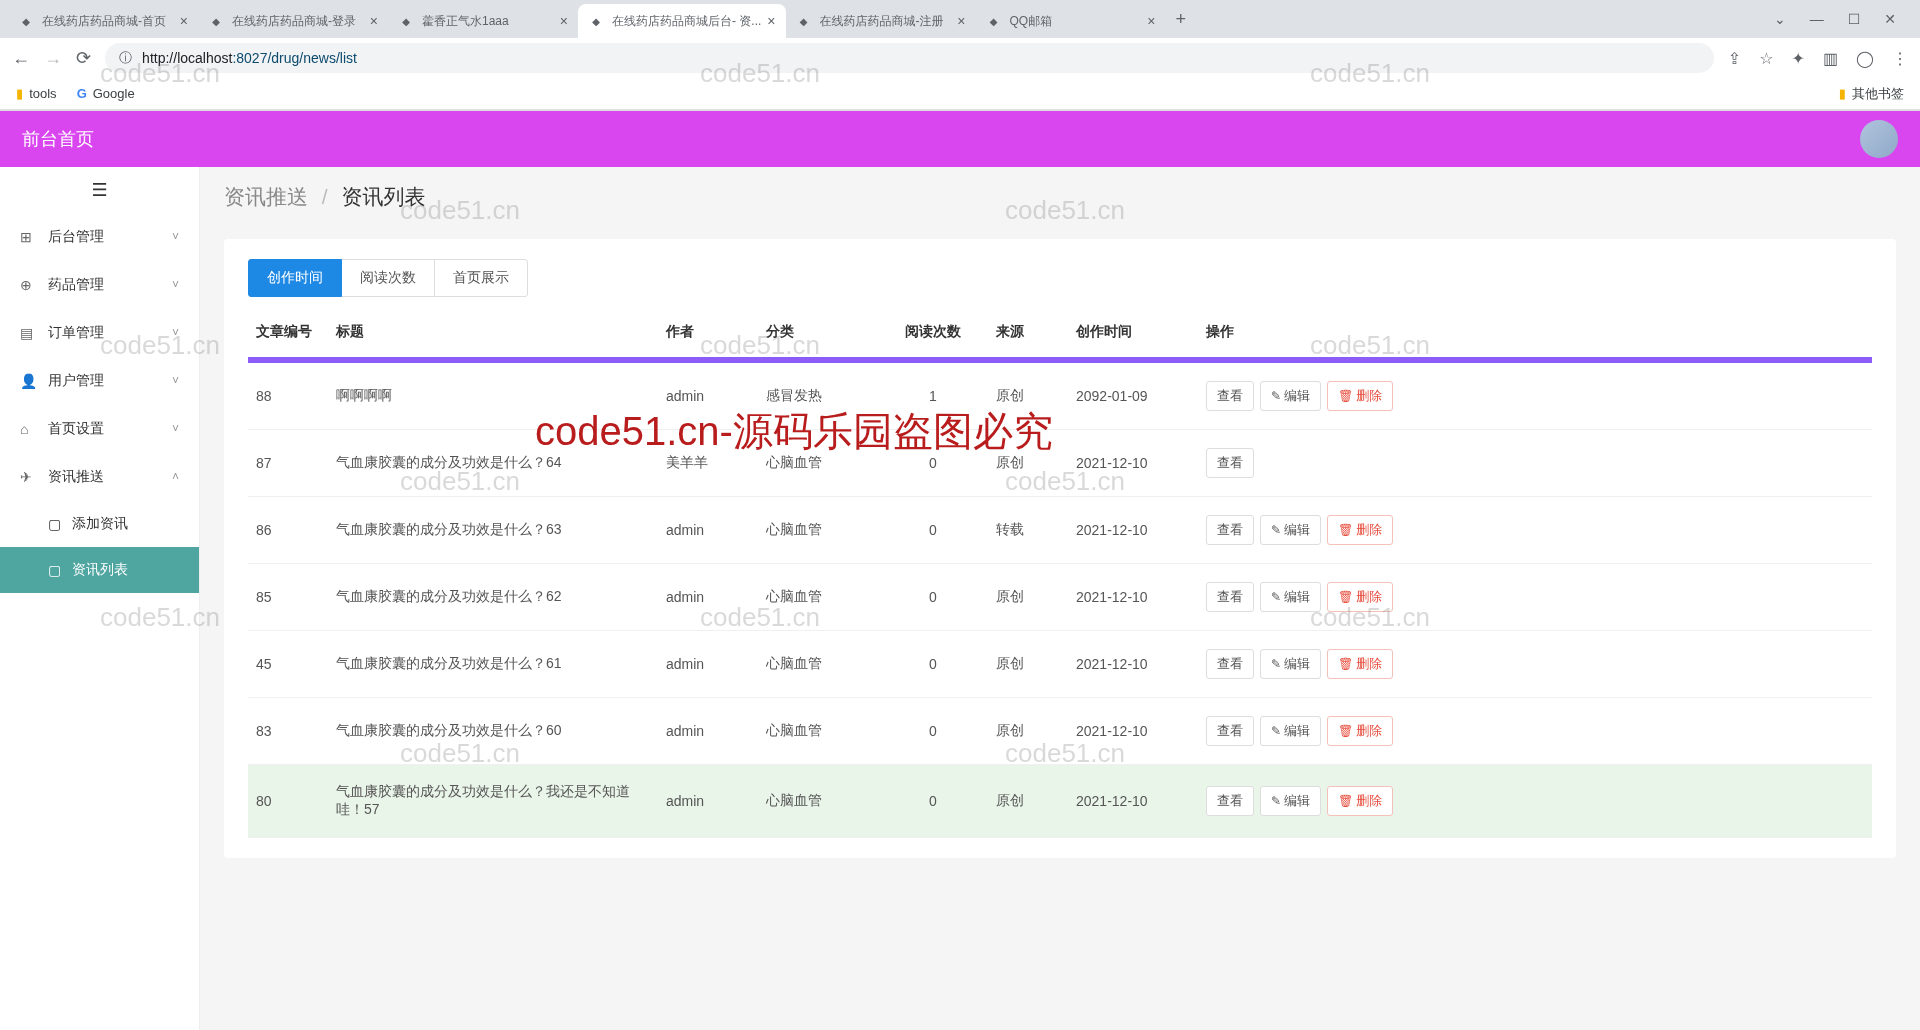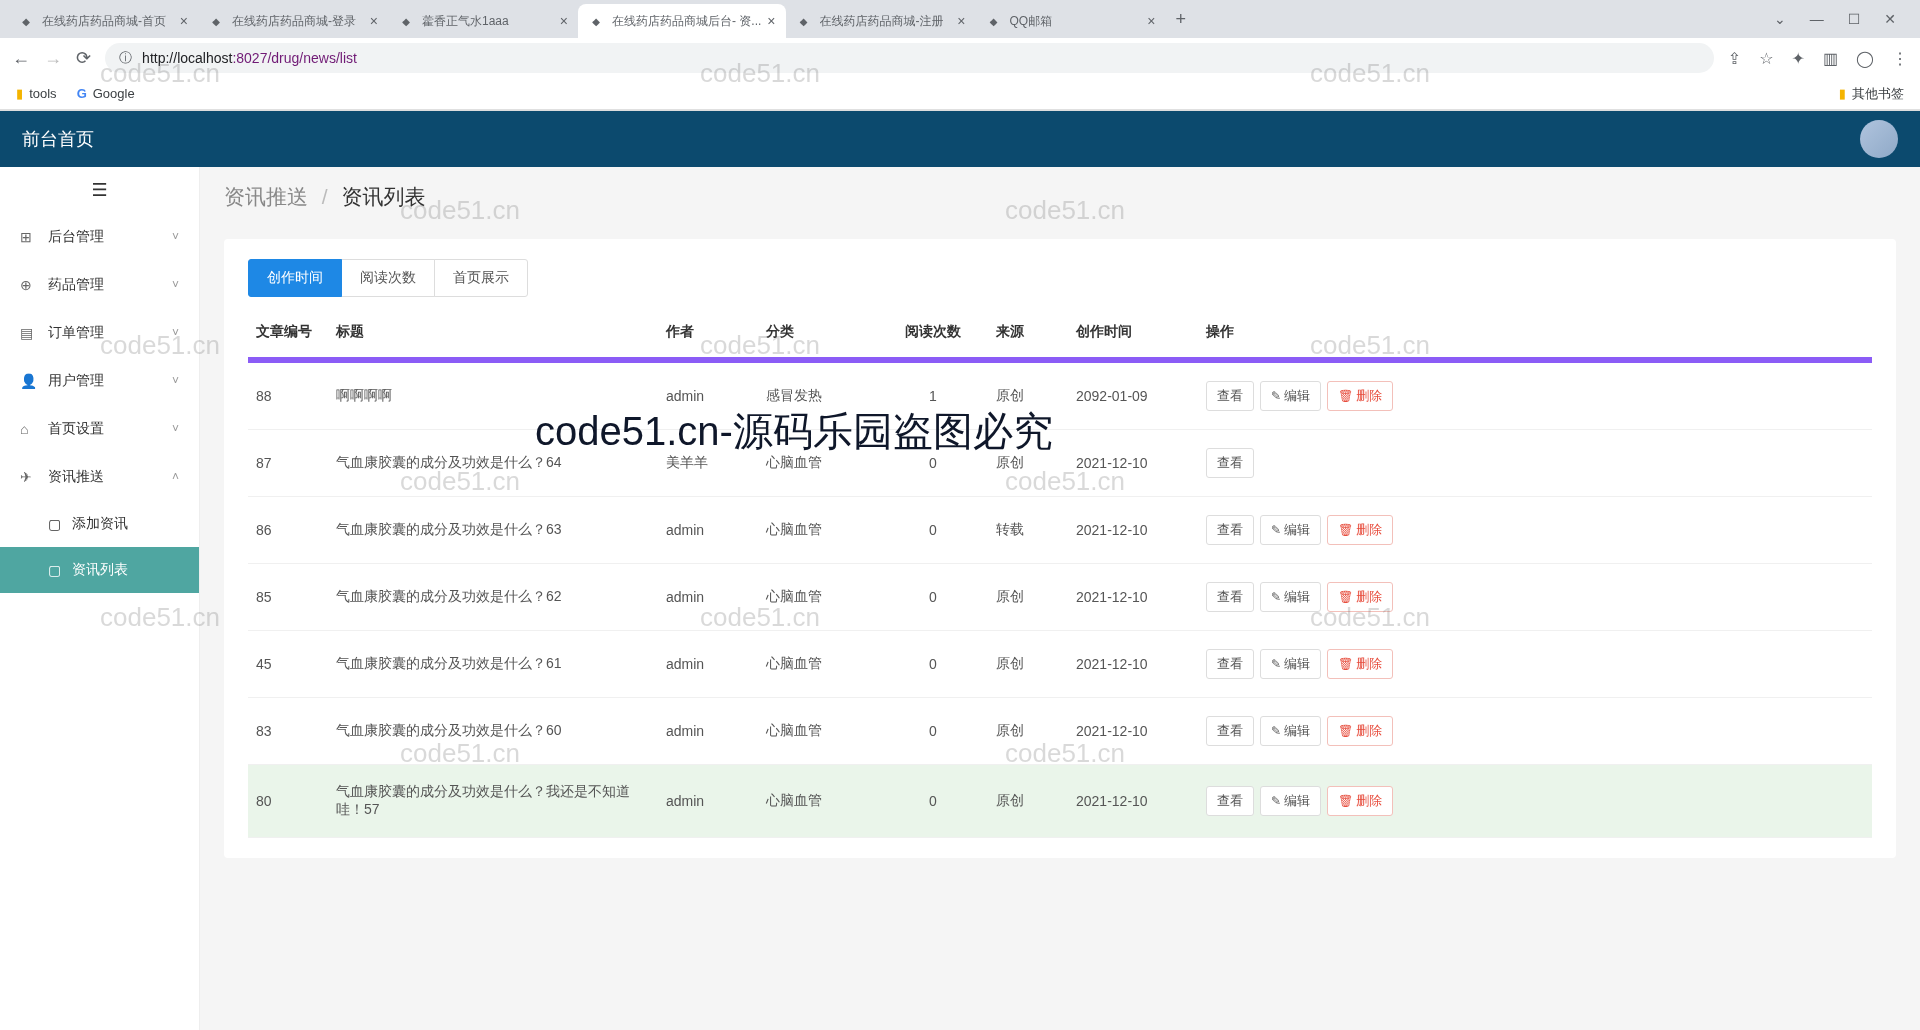--- a/index.html
+++ b/index.html
@@ -15,29 +15,29 @@
 .tab .tab-close { margin-left: 6px; color: #5f6368; font-size: 14px; }
 .tab-new { padding: 0 10px; font-size: 18px; color: #5f6368; cursor: pointer; }
 .window-controls { margin-left: auto; display: flex; gap: 24px; padding: 0 16px; color: #5f6368; }
 .window-controls span { cursor: pointer; font-size: 14px; }
 
 .addr-bar { display: flex; align-items: center; height: 40px; padding: 0 12px; background: #fff; gap: 14px; }
 .addr-bar .nav-btn { color: #5f6368; font-size: 18px; cursor: pointer; }
 .addr-bar .url-box { flex: 1; display: flex; align-items: center; height: 30px; border-radius: 15px; background: #f1f3f4; padding: 0 14px; font-size: 14px; color: #202124; }
 .addr-bar .url-box .proto-icon { margin-right: 10px; color: #5f6368; font-size: 13px; }
 .addr-bar .url-box .url-host { color: #202124; }
-.addr-bar .url-box .url-path { color: #701a75; }
+.addr-bar .url-box .url-path { color: #0c4a6e; }
 .addr-bar .toolbar-icons { display: flex; gap: 18px; color: #5f6368; font-size: 16px; }
 
 .bookmarks-bar { display: flex; align-items: center; height: 32px; padding: 0 16px; background: #fff; gap: 20px; font-size: 13px; color: #3c4043; border-bottom: 1px solid #e0e0e0; }
 .bookmarks-bar .bm-item { display: flex; align-items: center; gap: 6px; cursor: pointer; }
 .bookmarks-bar .bm-right { margin-left: auto; }
 
 
-.app-header { height: 56px; background: #0c4a6e; display: flex; align-items: center; padding: 0 22px; color: #fff; }
+.app-header { height: 56px; background: #d946ef; display: flex; align-items: center; padding: 0 22px; color: #fff; }
 .app-header .title { font-size: 18px; }
 .app-header .avatar { margin-left: auto; width: 38px; height: 38px; border-radius: 50%; background: linear-gradient(135deg,#b0c4de,#8fa9c7); }
 
 
 .app-body { display: flex; height: calc(1030px - 38px - 40px - 32px - 56px); }
 .sidebar { width: 200px; background: #fff; border-right: 1px solid #eee; }
 .sidebar .collapse-btn { height: 46px; display: flex; align-items: center; justify-content: center; font-size: 18px; color: #333; cursor: pointer; }
 .side-item { height: 48px; display: flex; align-items: center; padding: 0 20px; font-size: 14px; color: #333; cursor: pointer; gap: 12px; }
 .side-item .ico { width: 16px; color: #666; }
 .side-item .chev { margin-left: auto; color: #999; font-size: 12px; }
@@ -59,21 +59,21 @@
 
 table { width: 100%; border-collapse: collapse; }
 th { text-align: left; font-size: 14px; color: #333; font-weight: 600; padding: 16px 8px; border-bottom: 6px solid #8b5cf6; }
 td { font-size: 14px; color: #555; padding: 18px 8px; border-bottom: 1px solid #f0f0f0; vertical-align: middle; }
 td.title-cell { max-width: 300px; margin-top: 16px; }
 tr.hover-row td { background: #eaf5ea; }
 .btn-sm { display: inline-block; padding: 5px 10px; border: 1px solid #ddd; border-radius: 3px; font-size: 13px; margin-right: 6px; cursor: pointer; background: #fff; color: #555; }
 .btn-sm.danger { color: #e74c3c; border-color: #f3c0ba; }
 .action-ico { margin-right: 3px; font-size: 12px; }
 
-.watermark-overlay { position: fixed; color: #0f172a; font-size: 40px; font-weight: 500; pointer-events: none; white-space: nowrap; }
+.watermark-overlay { position: fixed; color: #b91c1c; font-size: 40px; font-weight: 500; pointer-events: none; white-space: nowrap; }
 .wm-gray { position: fixed; color: rgba(120,120,120,0.28); font-size: 26px; pointer-events: none; }
 </style>
 </head>
 <body>
 
 <div class="browser-chrome">
   <div class="tab-bar" id="tab-bar">
 
     <div class="tab">
         <span class="favicon">◆</span>

